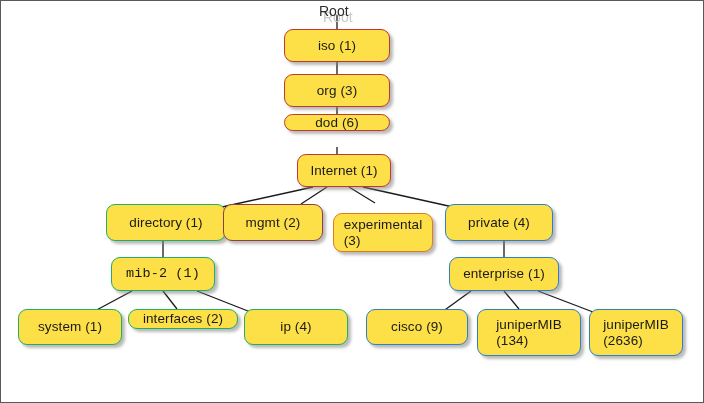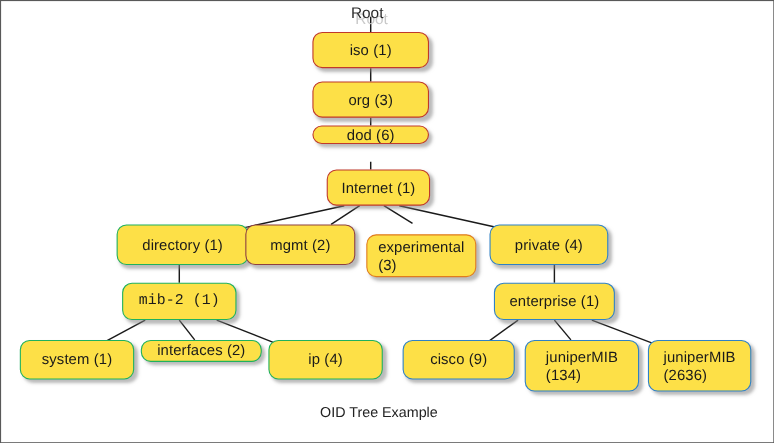--- a/index.html
+++ b/index.html
@@ -151,15 +151,14 @@
         </span>
       </div>
       <div class="node" style="left: 588px; top: 308px; width: 94px; height: 47px; border-color: rgb(47, 129, 198);">
         <span>
           <div>juniperMIB</div>
           <div>(2636)</div>
         </span>
       </div>
     </div>
 
-  <div class="caption" style="left: 290px; top: 366px;">OID Tree Example</div>
 
 </div>
 
 </body></html>

